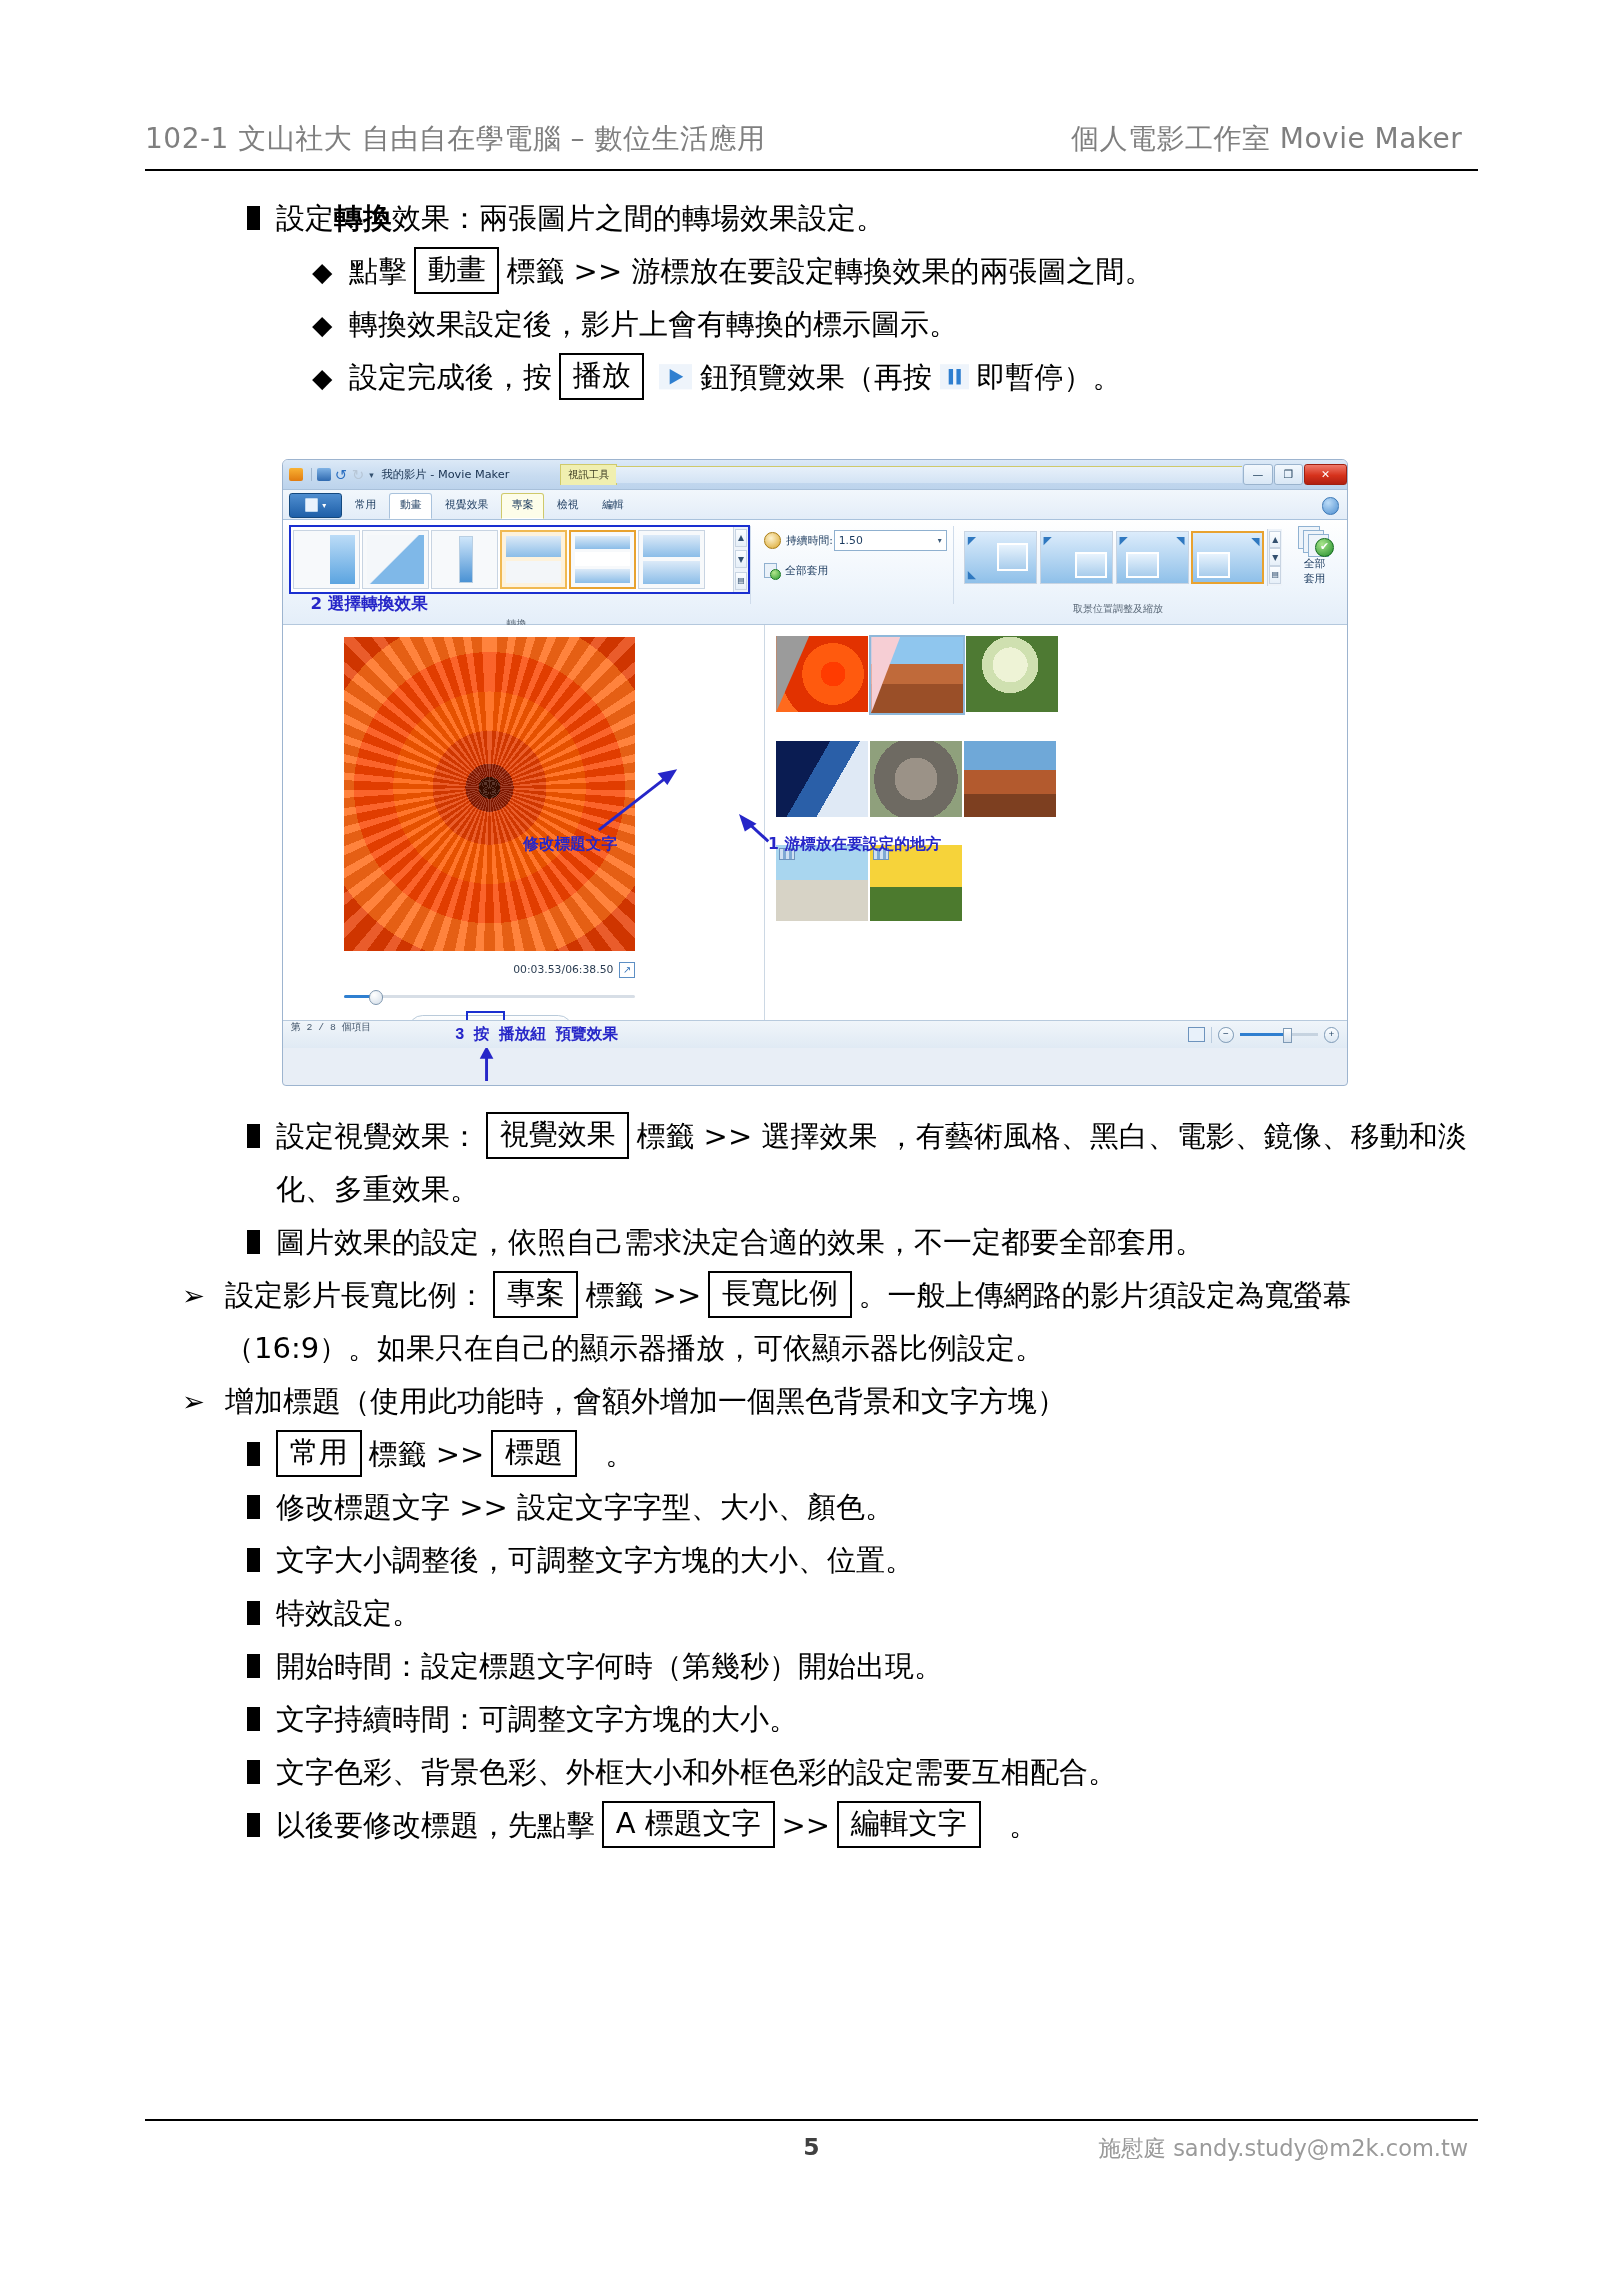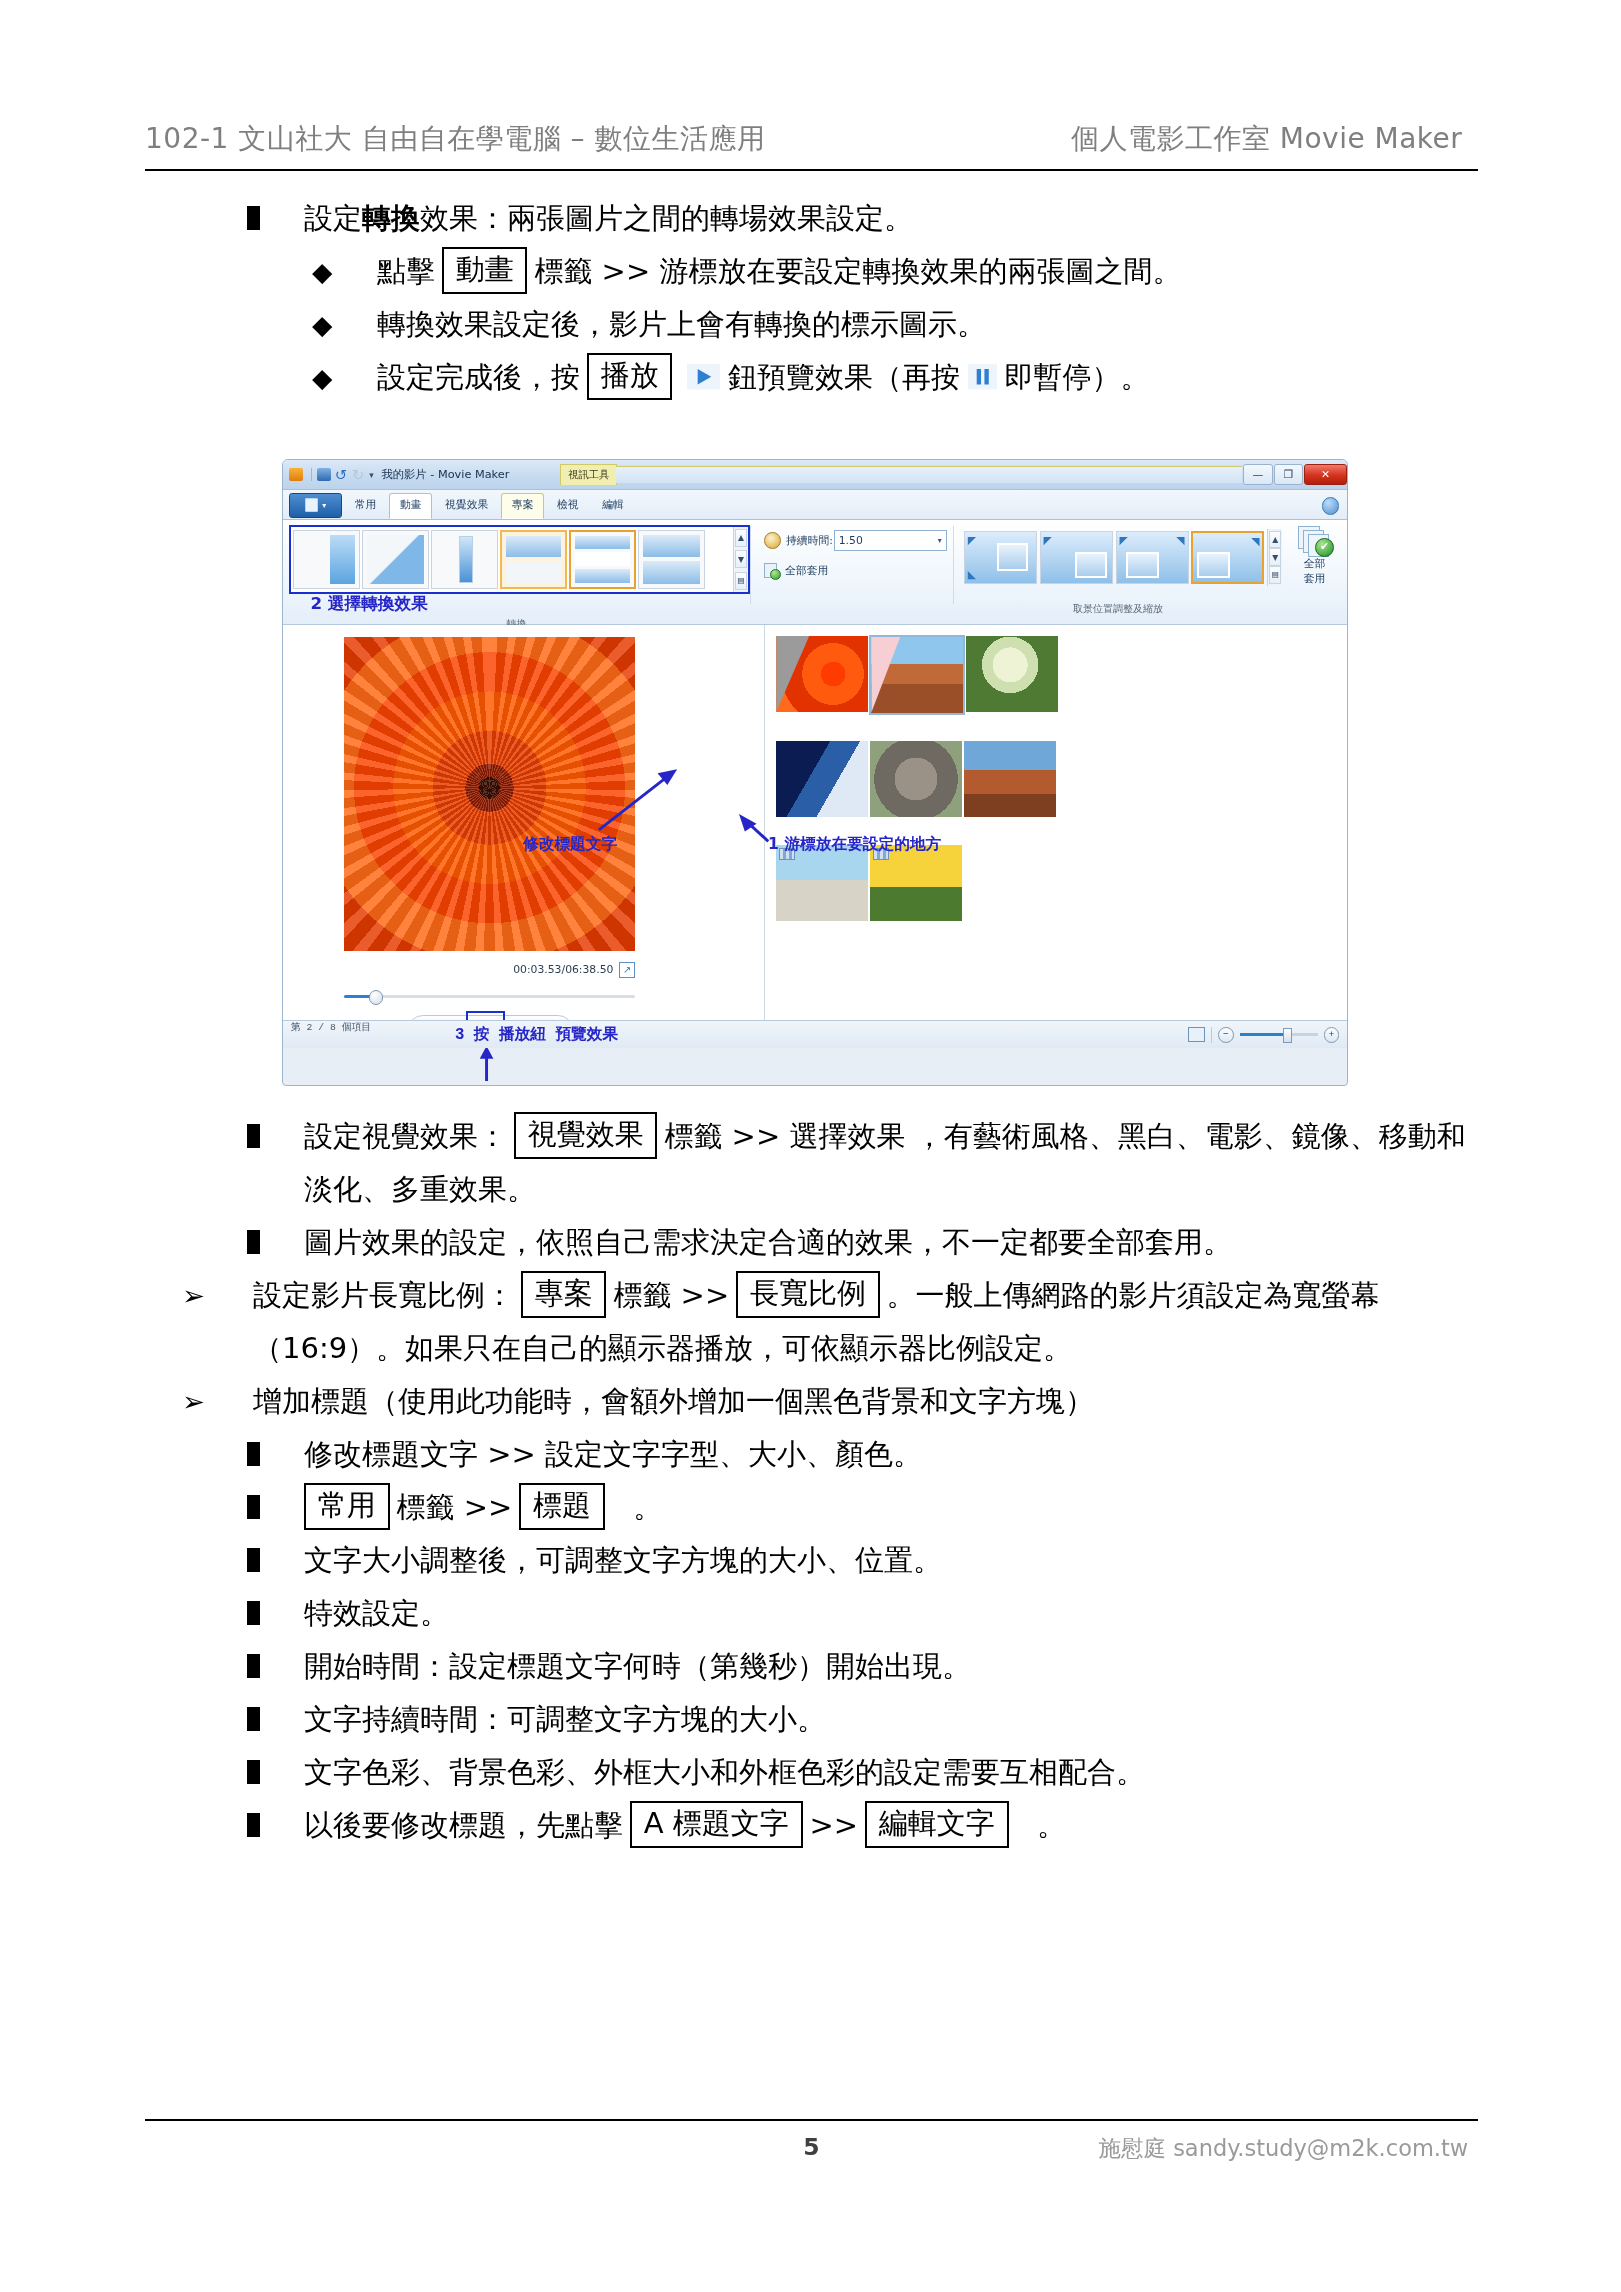--- a/index.html
+++ b/index.html
@@ -49,21 +49,20 @@
     left: 145px;
     top: 192px;
     width: 1345px;
   }
   .line {
     display: flex;
     align-items: flex-start;
     font-size: 29px;
     line-height: 53px;
     color: #000000;
-    gap: 28px;
   }
   .bullet-sq {
     flex: 0 0 auto;
     width: 29px;
     font-size: 25.5px;
     line-height: 53px;
     color: #000;
   }
   .bullet-sq i {
     display: inline-block;
@@ -712,26 +711,26 @@
       <span class="txt"><span>設定影片長寬比例：</span><span class="box">專案</span><span>標籤 &gt;&gt;</span><span class="box">長寬比例</span><span>。一般上傳網路的影片須設定為寬螢幕（16:9）。如果只在自己的顯示器播放，可依顯示器比例設定。</span></span>
     </div>
 
     <div class="line lvl-c">
       <span class="bullet-arrow">➢</span>
       <span class="txt">增加標題（使用此功能時，會額外增加一個黑色背景和文字方塊）</span>
     </div>
 
     <div class="line lvl-d">
       <span class="bullet-sq"><i></i></span>
+      <span class="txt"><span class="box" style="margin-left:0">常用</span><span>標籤 &gt;&gt;</span><span class="box">標題</span><span class="gap-lg"></span><span>。</span></span>
+    </div>
+
+    <div class="line lvl-d">
+      <span class="bullet-sq"><i></i></span>
       <span class="txt">修改標題文字 &gt;&gt; 設定文字字型、大小、顏色。</span>
-    </div>
-
-    <div class="line lvl-d">
-      <span class="bullet-sq"><i></i></span>
-      <span class="txt"><span class="box" style="margin-left:0">常用</span><span>標籤 &gt;&gt;</span><span class="box">標題</span><span class="gap-lg"></span><span>。</span></span>
     </div>
 
     <div class="line lvl-d">
       <span class="bullet-sq"><i></i></span>
       <span class="txt">文字大小調整後，可調整文字方塊的大小、位置。</span>
     </div>
 
     <div class="line lvl-d">
       <span class="bullet-sq"><i></i></span>
       <span class="txt">特效設定。</span>

